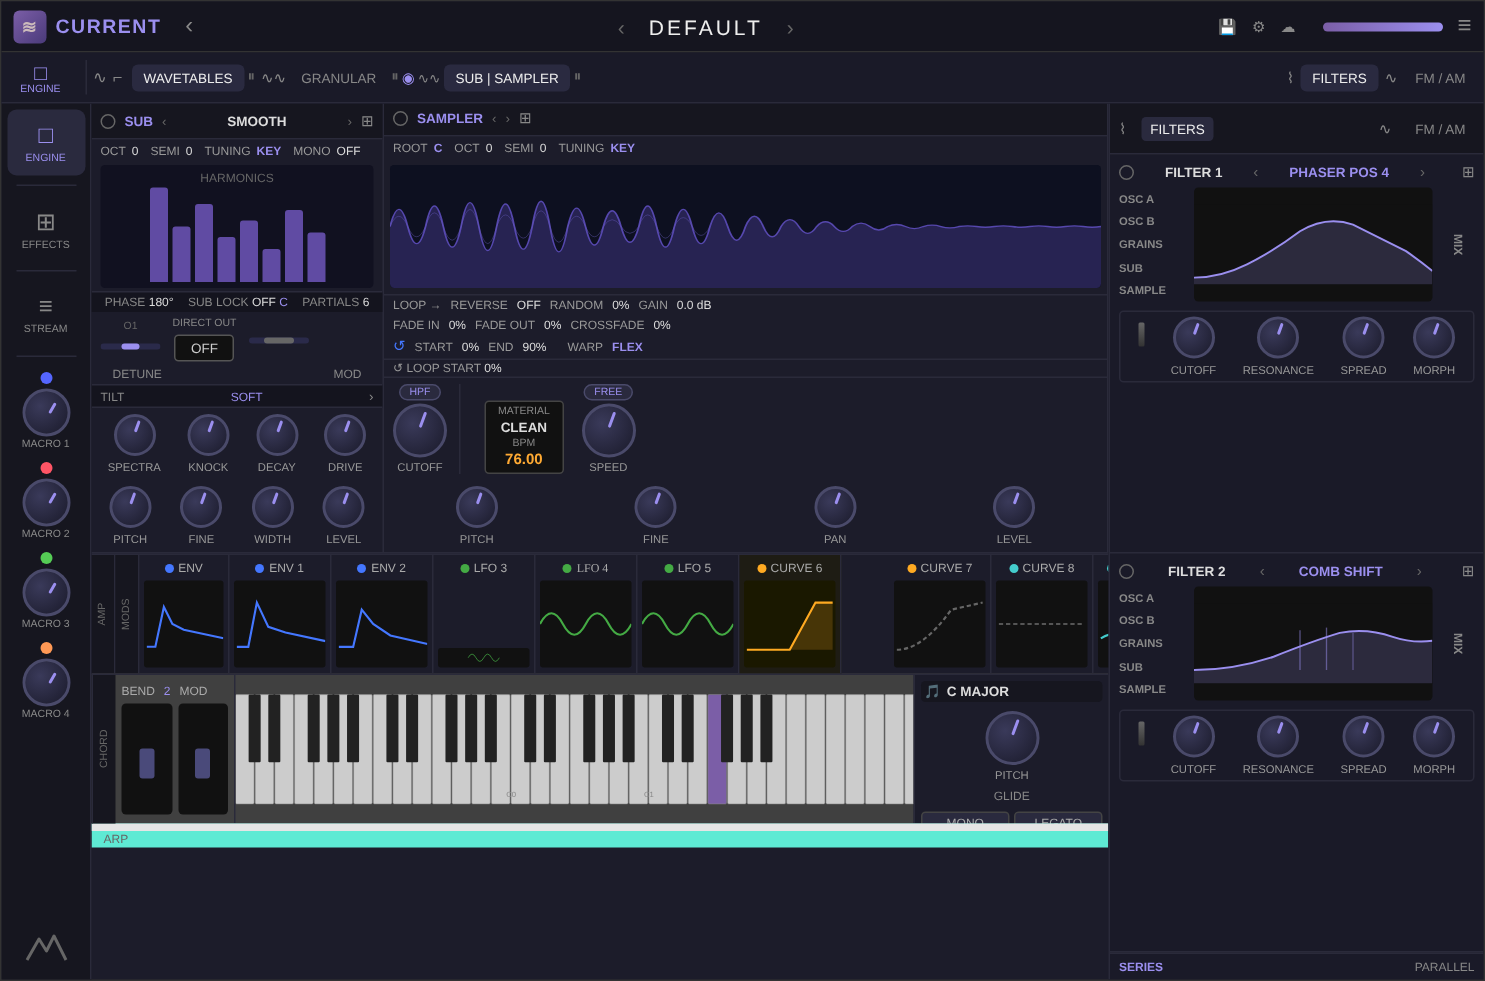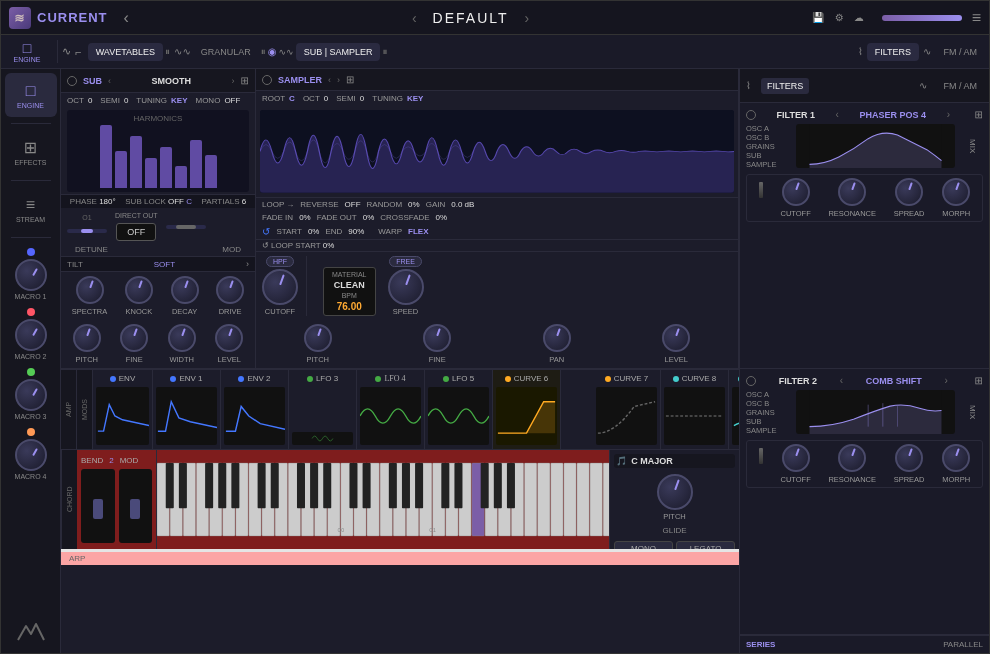--- a/index.html
+++ b/index.html
@@ -440,21 +440,22 @@
     }
     .filter-preset {
       font-size: 9px;
       color: #9b8fef;
       font-weight: bold;
     }
 
     .osc-mix-panel {
       display: flex;
       gap: 6px;
-      height: 44px;
+      height: 76px;
+      font-weight: bold;
     }
 
     .osc-labels {
       display: flex;
       flex-direction: column;
       justify-content: space-around;
       font-size: 7.5px;
       color: #888;
       width: 44px;
     }
@@ -531,21 +532,21 @@
       width: 100%;
       background: #111;
       border-radius: 2px;
       position: relative;
       overflow: hidden;
     }
 
     
     .keyboard-area {
       height: 100px;
-      background: #7f1d1d;
+      background: #404040;
       border-top: 1px solid #2a2a3a;
       display: flex;
       flex-shrink: 0;
     }
 
     .chord-controls {
       width: 16px;
       background: #16161f;
       border-right: 1px solid #2a2a3a;
       display: flex;
@@ -1234,21 +1235,21 @@
             <span class="knob-label">PITCH</span>
           </div>
           <div style="text-align:center;font-size:8px;color:#888;margin-top:2px;">GLIDE</div>
           <div style="display:flex;gap:3px;margin-top:3px;">
             <span class="key-btn">MONO</span>
             <span class="key-btn">LEGATO</span>
           </div>
         </div>
       </div>
 
-      <div style="height:16px;background:#fca5a5;border-top:3px solid #e5e5e5;display:flex;align-items:center;padding:0 8px;flex-shrink:0;">
+      <div style="height:16px;background:#5eead4;border-top:5px solid #e5e5e5;display:flex;align-items:center;padding:0 8px;flex-shrink:0;">
         <span style="font-size:8px;color:#666;">ARP</span>
       </div>
     </div>
 
     <div class="right-panel">
       <div class="filter-tabs">
         <span style="font-size:10px;color:#888;margin-right:4px;">⌇</span>
         <span class="filter-tab active">FILTERS</span>
         <div style="flex:1;"></div>
         <span style="font-size:10px;color:#888;margin-right:4px;">∿</span>

